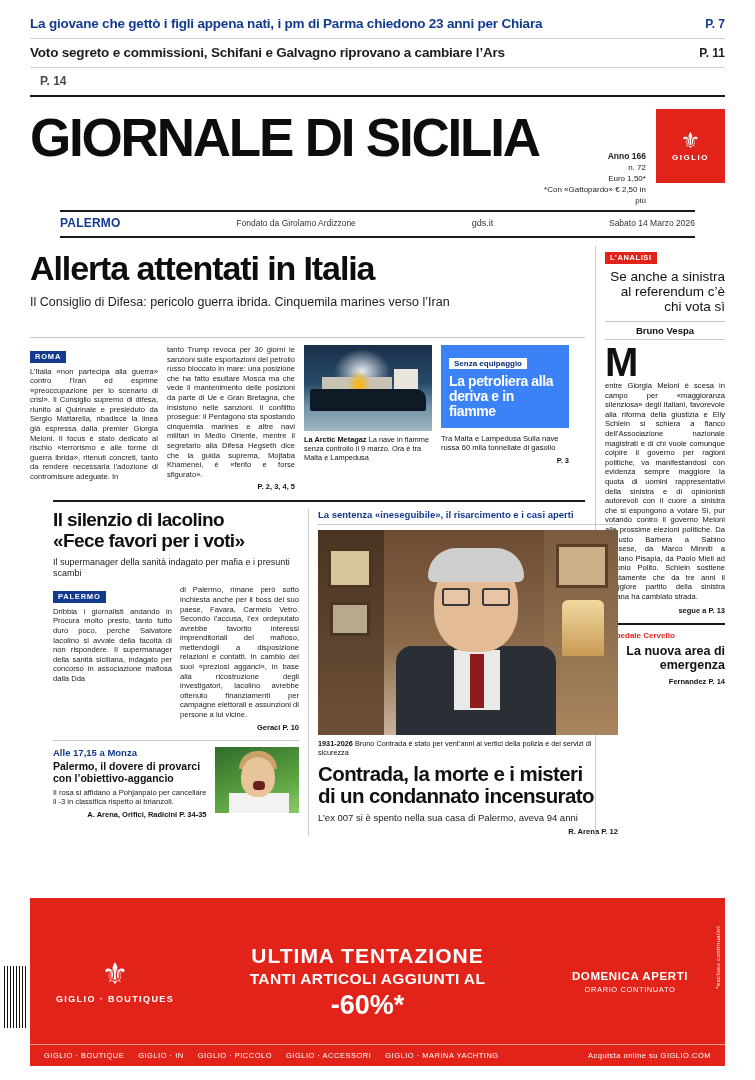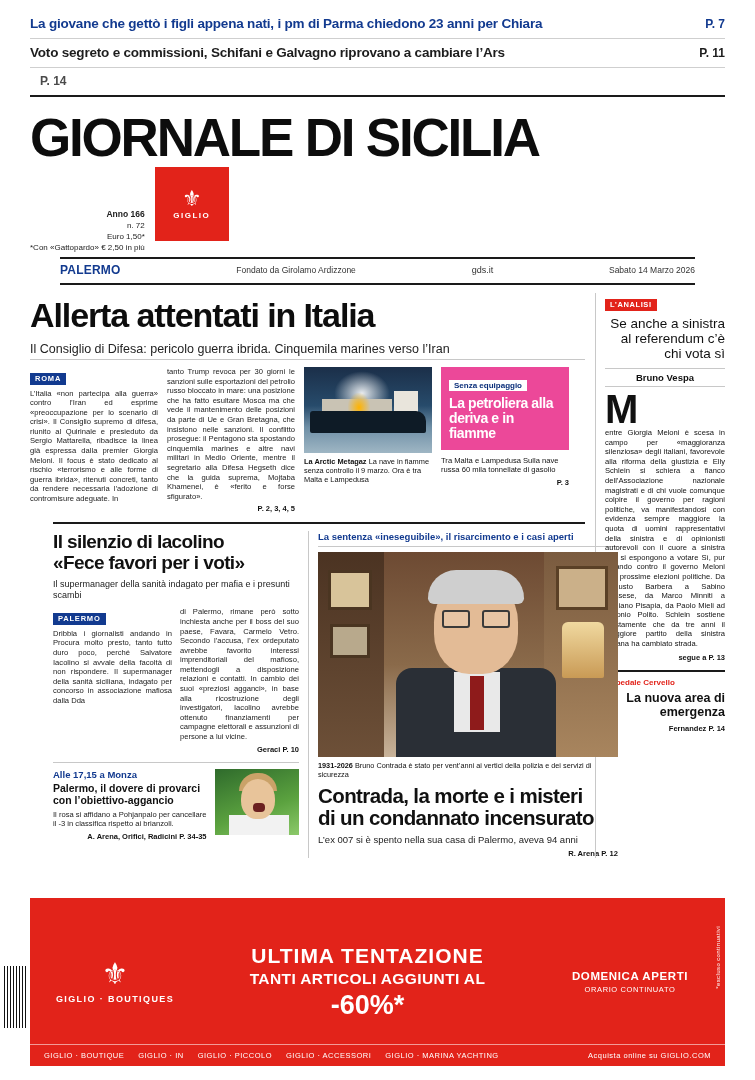--- a/index.html
+++ b/index.html
@@ -24,21 +24,20 @@
   .toprail-text { font-size: 13.5px; font-weight: bold; letter-spacing:-0.2px; }
   .toprail-page { font-size: 12px; font-weight: bold; white-space:nowrap; padding-left:10px;}
   .c-blue { color:#123a8f; }
   .c-dark { color:#1d1d1d; }
   .c-grey { color:#4a4a4a; }
 
   
   .masthead {
     display:flex; align-items:flex-start; justify-content:space-between;
     padding: 8px 30px 0 30px;
-    flex-direction: column;
   }
   .logo-text {
     font-family:"Liberation Sans", sans-serif;
     font-weight:bold; font-size:53px; line-height:58px;
     letter-spacing:-2.2px; color:#0d0d0d;
     white-space:nowrap;
   }
   .masthead-right { display:flex; align-items:flex-start; gap:10px; }
   .anno-block { text-align:right; font-size:8px; line-height:11px; color:#222; padding-top:42px; }
   .anno-block .anno-title { font-weight:bold; font-size:8.5px; }
@@ -68,21 +67,21 @@
   .content { display:flex; padding: 0 30px; margin-top:8px; gap:0; }
   .col-main { width:565px; padding-right:10px; }
   .col-side { width:130px; border-left:1px solid #c8c8c8; padding-left:9px; }
 
   .lead-title {
     font-size:34px; font-weight:bold; letter-spacing:-1.1px;
     line-height:36px; margin:4px 0 8px 0; color:#0d0d0d;
   }
   .lead-sub {
     font-size:12.5px; color:#222; line-height:16px;
-    border-bottom:1px solid #c8c8c8; padding-bottom:2px; margin-bottom:7px;
+    border-bottom:1px solid #c8c8c8; padding-bottom:27px; margin-bottom:7px;
   }
 
   .lead-row { display:flex; gap:9px; }
   .lead-col { width:128px; }
   .kicker {
     display:inline-block; font-size:7.5px; font-weight:bold; color:#fff;
     background:#123a8f; padding:1.5px 5px; letter-spacing:0.8px; margin-bottom:4px;
   }
   .body-txt {
     font-size:7.6px; line-height:9.6px; text-align:justify; color:#1a1a1a;
@@ -111,21 +110,21 @@
     background:radial-gradient(ellipse at 50% 70%, rgba(255,255,255,.9), rgba(255,255,255,0) 70%);
   }
   .photo-ship .flame {
     position:absolute; left:44px; top:26px; width:22px; height:18px;
     background:radial-gradient(ellipse at 50% 80%, #ffb300, rgba(226,35,26,0) 75%);
   }
   .photo-caption { font-size:7.4px; line-height:9px; margin-top:4px; }
   .photo-caption .cap-b { font-weight:bold; }
 
   .box-blue {
-    background:#ec4899; color:#fff; padding:7px 8px 9px 8px; width:128px;
+    background:#3b82f6; color:#fff; padding:7px 8px 9px 8px; width:128px;
   }
   .box-blue .bk { font-size:8px; font-weight:bold; background:#fff; color:#0b2f7a; display:inline-block; padding:1px 5px; margin-bottom:5px;}
   .box-blue .bt { font-size:14px; font-weight:bold; line-height:15px; letter-spacing:-0.4px; }
   .box-under { font-size:7.6px; line-height:9.4px; margin-top:6px; width:128px; }
 
   
   .band2 { display:flex; gap:9px; margin-top:9px; border-top:2px solid #1a1a1a; padding-top:7px;margin-left:23px; }
   .iacolino { width:256px; border-right:1px solid #c8c8c8; padding-right:9px; }
   .iacolino h2 { font-size:19px; line-height:21px; font-weight:bold; letter-spacing:-0.6px; margin:0 0 6px 0;}
   .iacolino .sub { font-size:9px; line-height:11px; color:#222; margin-bottom:6px; }

